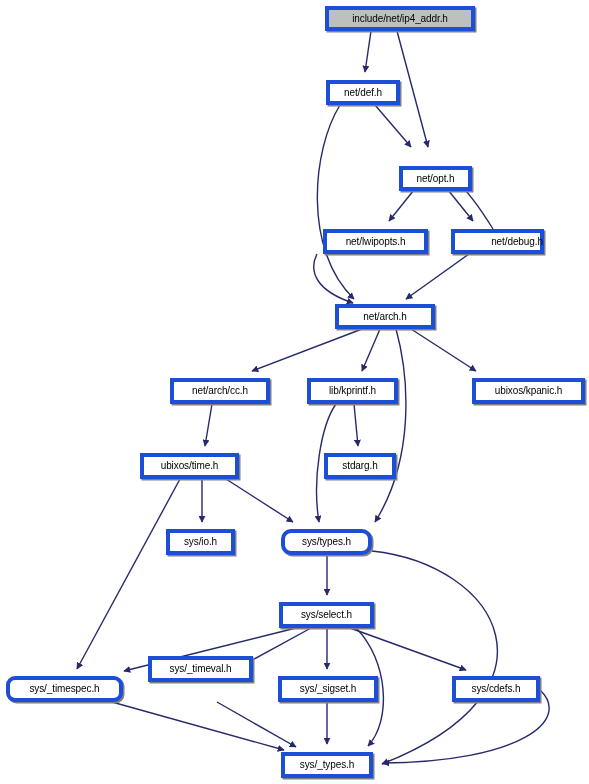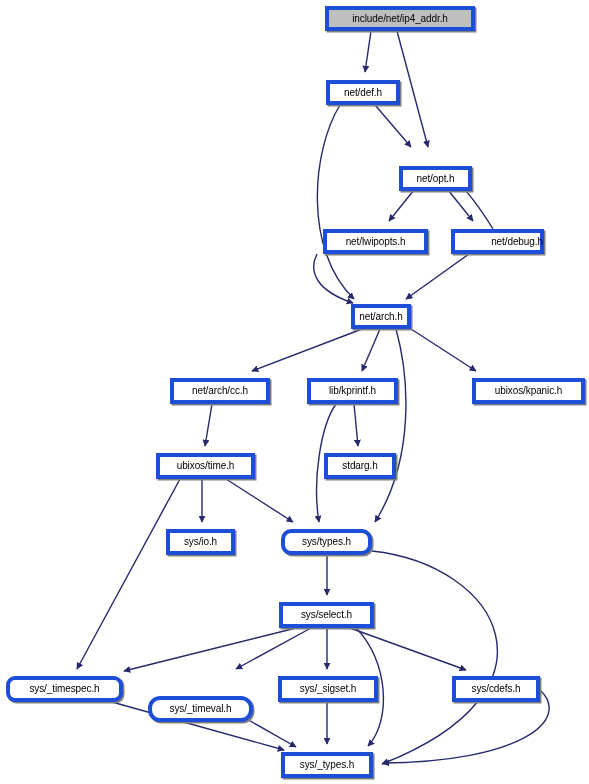--- a/index.html
+++ b/index.html
@@ -90,29 +90,29 @@
         <path d="M 540 690 C 572 720 520 762 383 763" fill="none" stroke="#27296b" stroke-width="1.4" marker-end="url(#arrowhead)"></path>
       </g>
   </svg>
 
   <div id="nodes-layer">
       <div class="node root" style="left: 325px; top: 6px; width: 150px; height: 25px;">include/net/ip4_addr.h</div>
       <div class="node" style="left: 326px; top: 80px; width: 74px; height: 25px;">net/def.h</div>
       <div class="node" style="left: 399px; top: 159px; width: 73px; height: 25px; margin-top: 7px;">net/opt.h</div>
       <div class="node" style="left: 323px; top: 229px; width: 105px; height: 25px;">net/lwipopts.h</div>
       <div class="node" style="left: 451px; top: 229px; width: 93px; height: 25px; padding-left: 39px;">net/debug.h</div>
-      <div class="node" style="left: 351px; top: 304px; width: 60px; height: 25px;">net/arch.h</div>
+      <div class="node" style="left: 335px; top: 304px; width: 100px; height: 25px;">net/arch.h</div>
       <div class="node" style="left: 170px; top: 378px; width: 100px; height: 26px;">net/arch/cc.h</div>
       <div class="node" style="left: 307px; top: 378px; width: 91px; height: 26px;">lib/kprintf.h</div>
       <div class="node" style="left: 472px; top: 378px; width: 113px; height: 26px;">ubixos/kpanic.h</div>
-      <div class="node" style="left: 156px; top: 453px; width: 99px; height: 26px;">ubixos/time.h</div>
+      <div class="node" style="left: 140px; top: 453px; width: 99px; height: 26px;">ubixos/time.h</div>
       <div class="node" style="left: 324px; top: 453px; width: 72px; height: 26px;">stdarg.h</div>
       <div class="node" style="left: 166px; top: 529px; width: 69px; height: 26px;">sys/io.h</div>
       <div class="node" style="left: 281px; top: 529px; width: 91px; height: 26px; border-radius: 10px;">sys/types.h</div>
       <div class="node" style="left: 279px; top: 602px; width: 95px; height: 26px;">sys/select.h</div>
       <div class="node" style="left: 6px; top: 676px; width: 117px; height: 26px; border-radius: 9px;">sys/_timespec.h</div>
-      <div class="node" style="left: 148px; top: 696px; width: 105px; height: 26px; border-radius: 12px;">sys/_timeval.h</div>
+      <div class="node" style="left: 148px; top: 656px; width: 105px; height: 26px;">sys/_timeval.h</div>
       <div class="node" style="left: 278px; top: 676px; width: 100px; height: 26px;">sys/_sigset.h</div>
       <div class="node" style="left: 452px; top: 676px; width: 88px; height: 26px;">sys/cdefs.h</div>
       <div class="node" style="left: 281px; top: 752px; width: 92px; height: 26px;">sys/_types.h</div>
     </div>
 
 </div>
 
 </body></html>

